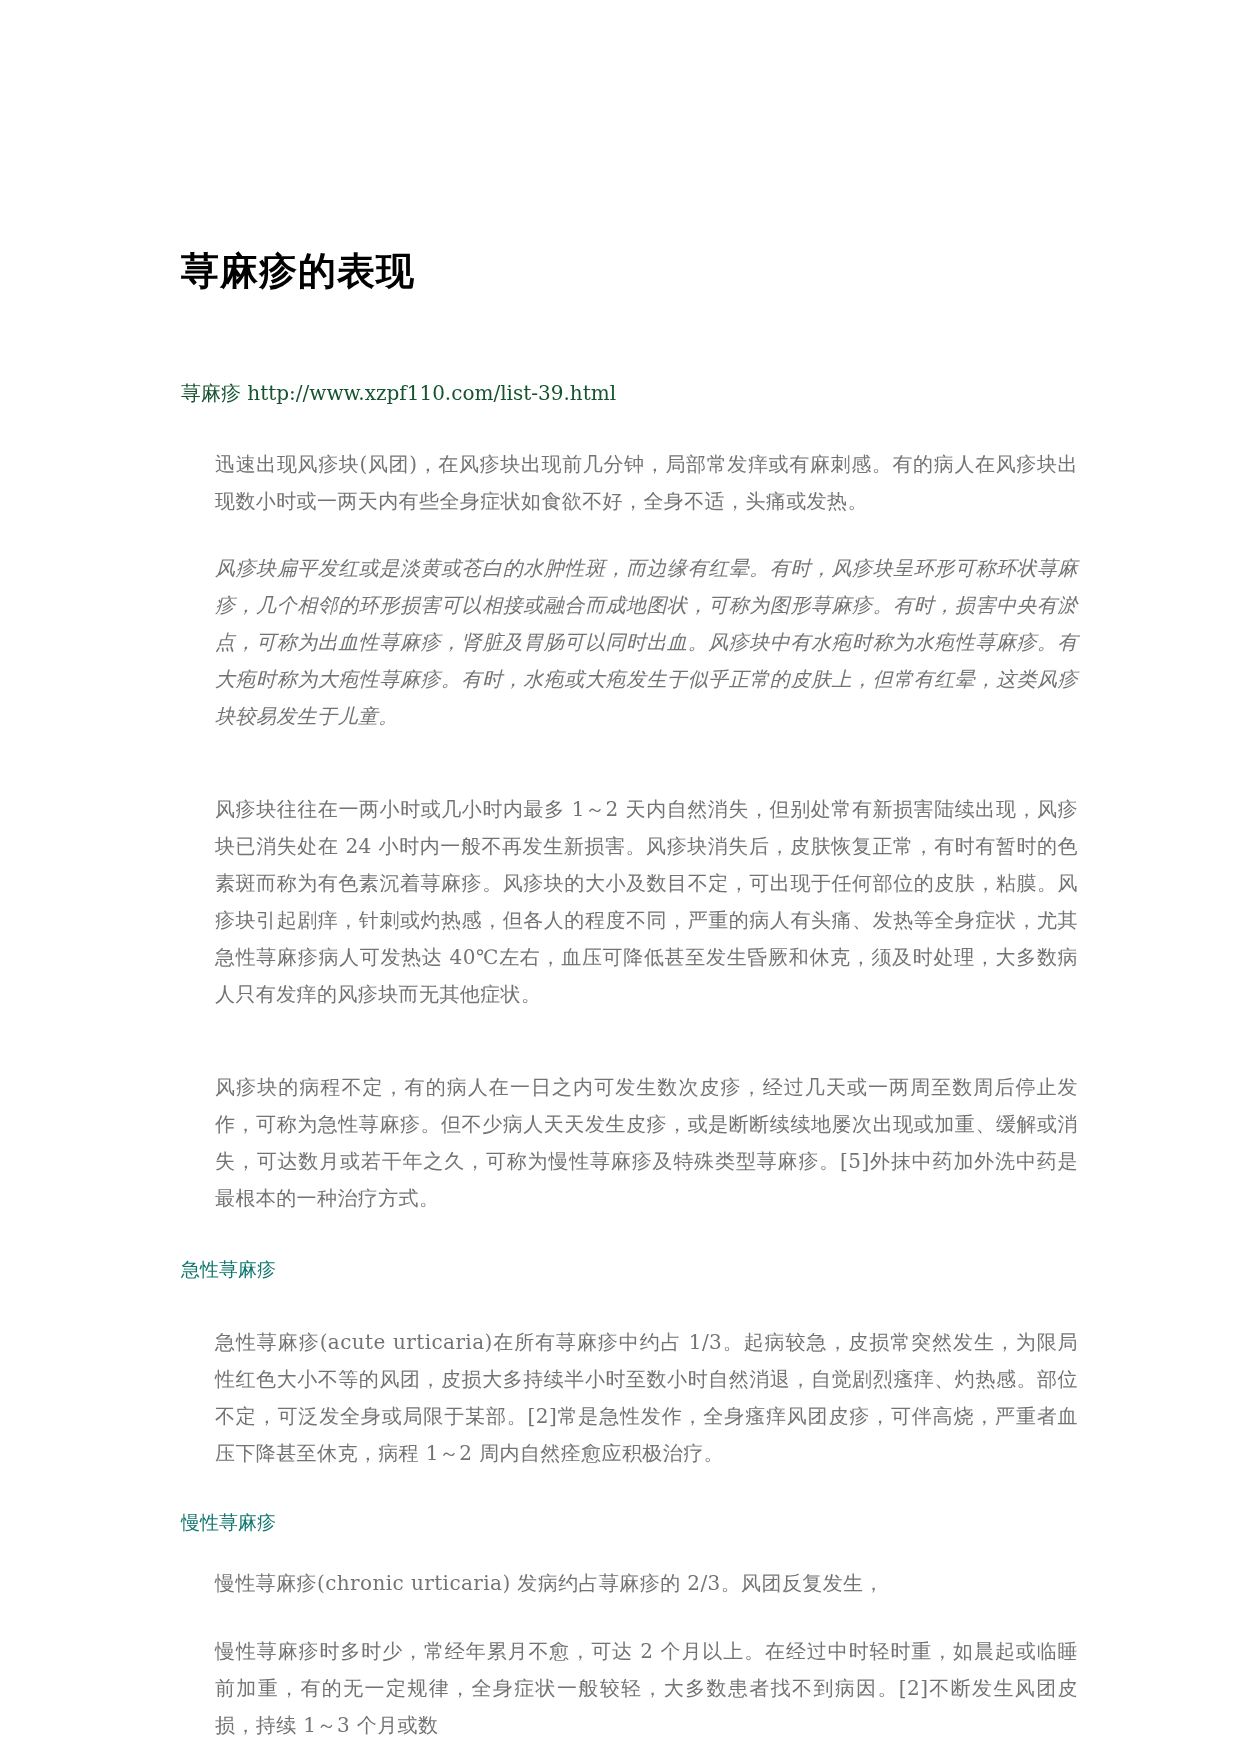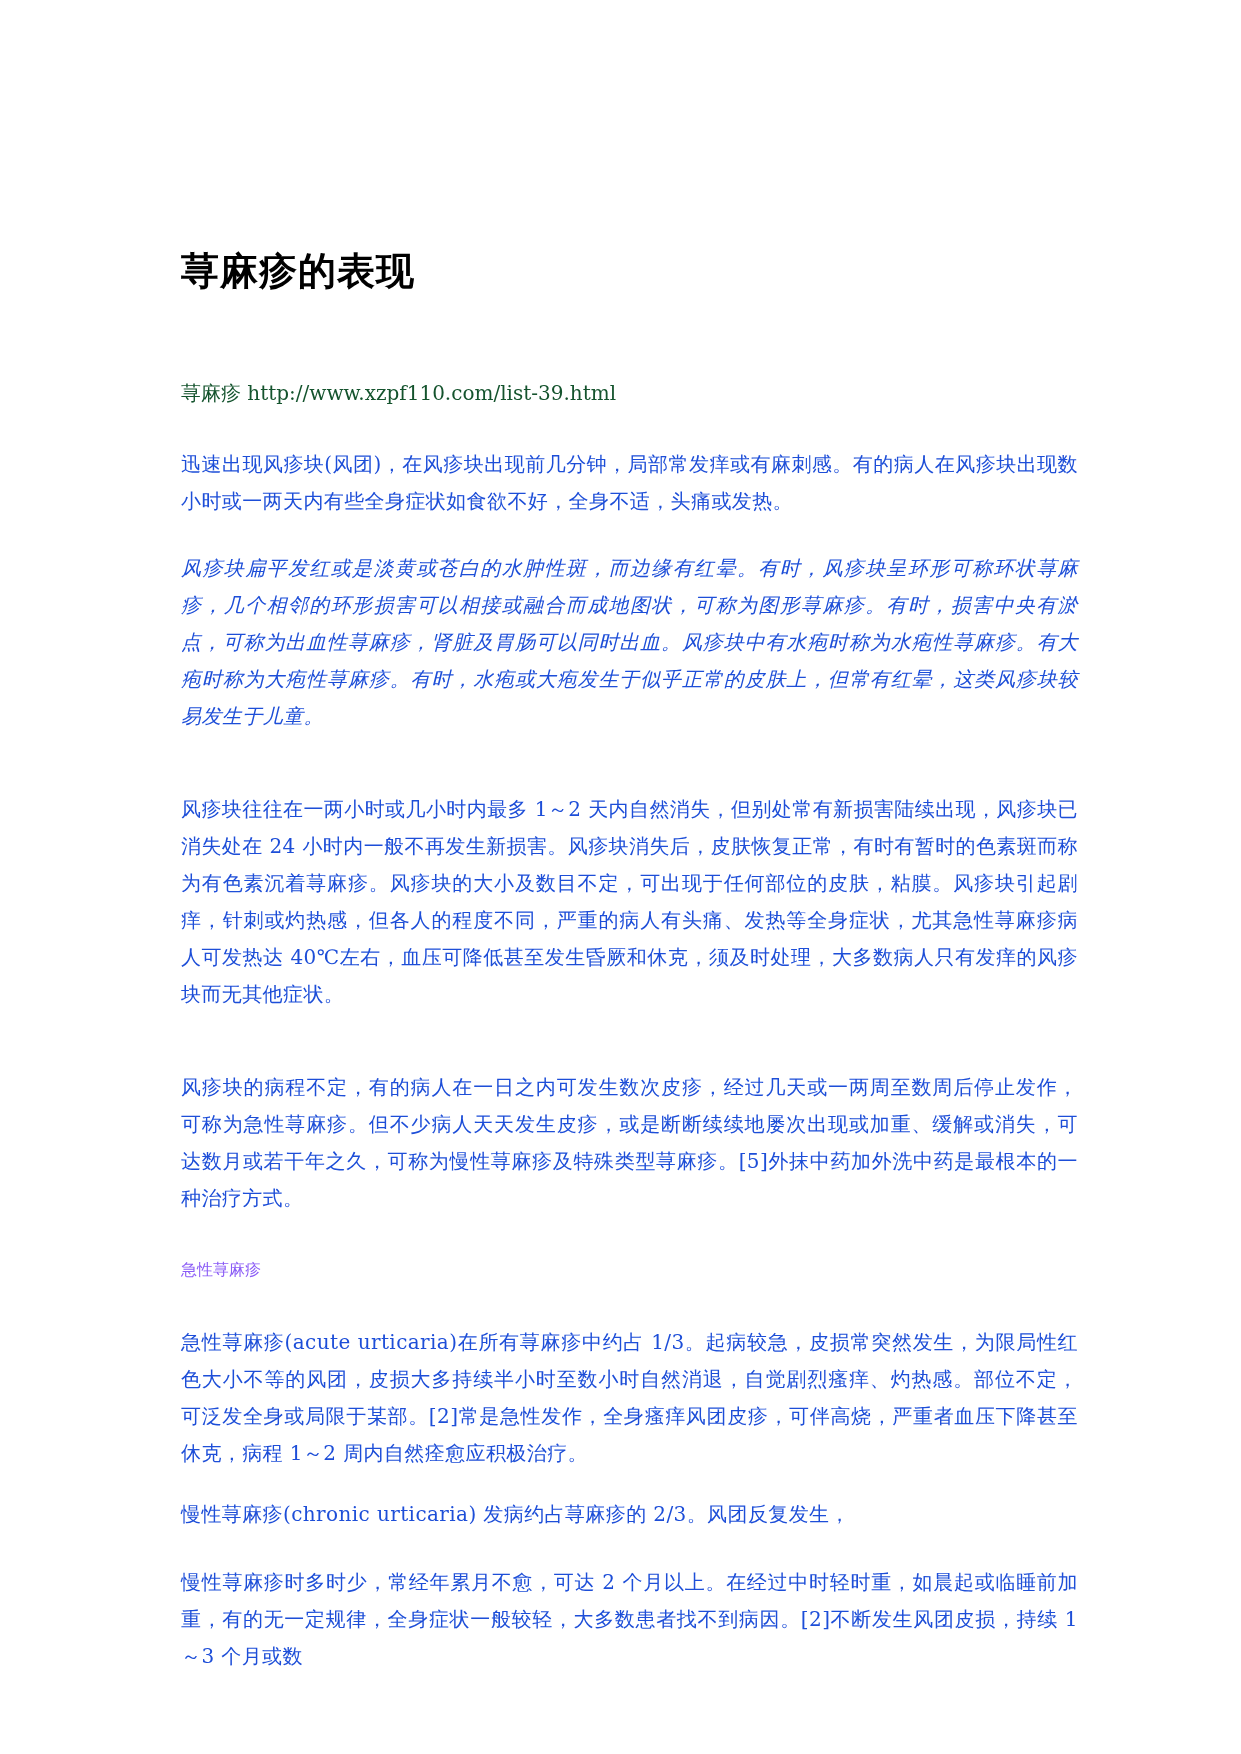--- a/index.html
+++ b/index.html
@@ -30,26 +30,27 @@
     line-height: 37px;
     margin: 0 0 26px 0;
     color: #14532d;
     white-space: nowrap;
   }
   .para {
     font-size: 20px;
     line-height: 37px;
     text-align: justify;
     letter-spacing: 0.4px;
-    color: #1d4ed8;
+    color: #737373;
+    margin-left: 34px;
   }
   .subheading {
-    font-size: 16px;
+    font-size: 19px;
     line-height: 37px;
-    color: #8b5cf6;
+    color: #0f766e;
   }
   .mt-22 { margin-top: 22px; font-style: italic; }
   .mt-48 { margin-top: 48px; }
   .mt-34 { margin-top: 34px; }
   .mt-26 { margin-top: 26px; }
   .mt-28 { margin-top: 28px; }
   .mt-24 { margin-top: 24px; }
   .mt-16 { margin-top: 16px; }
   .mt-23 { margin-top: 23px; }
 </style>
@@ -69,19 +70,20 @@
 
     <p class="para mt-48">风疹块往往在一两小时或几小时内最多 1～2 天内自然消失，但别处常有新损害陆续出现，风疹块已消失处在 24 小时内一般不再发生新损害。风疹块消失后，皮肤恢复正常，有时有暂时的色素斑而称为有色素沉着荨麻疹。风疹块的大小及数目不定，可出现于任何部位的皮肤，粘膜。风疹块引起剧痒，针刺或灼热感，但各人的程度不同，严重的病人有头痛、发热等全身症状，尤其急性荨麻疹病人可发热达 40℃左右，血压可降低甚至发生昏厥和休克，须及时处理，大多数病人只有发痒的风疹块而无其他症状。</p>
 
     <p class="para mt-48">风疹块的病程不定，有的病人在一日之内可发生数次皮疹，经过几天或一两周至数周后停止发作，可称为急性荨麻疹。但不少病人天天发生皮疹，或是断断续续地屡次出现或加重、缓解或消失，可达数月或若干年之久，可称为慢性荨麻疹及特殊类型荨麻疹。[5]外抹中药加外洗中药是最根本的一种治疗方式。</p>
 
 
     <p class="subheading mt-26">急性荨麻疹</p>
 
     <p class="para mt-28">急性荨麻疹(acute urticaria)在所有荨麻疹中约占 1/3。起病较急，皮损常突然发生，为限局性红色大小不等的风团，皮损大多持续半小时至数小时自然消退，自觉剧烈瘙痒、灼热感。部位不定，可泛发全身或局限于某部。[2]常是急性发作，全身瘙痒风团皮疹，可伴高烧，严重者血压下降甚至休克，病程 1～2 周内自然痊愈应积极治疗。</p>
 
+    <p class="subheading mt-24">慢性荨麻疹</p>
 
     <p class="para mt-16">慢性荨麻疹(chronic urticaria) 发病约占荨麻疹的 2/3。风团反复发生，</p>
 
     <p class="para mt-23">慢性荨麻疹时多时少，常经年累月不愈，可达 2 个月以上。在经过中时轻时重，如晨起或临睡前加重，有的无一定规律，全身症状一般较轻，大多数患者找不到病因。[2]不断发生风团皮损，持续 1～3 个月或数</p>
 
   </div>
 </div>
 
 </body></html>

